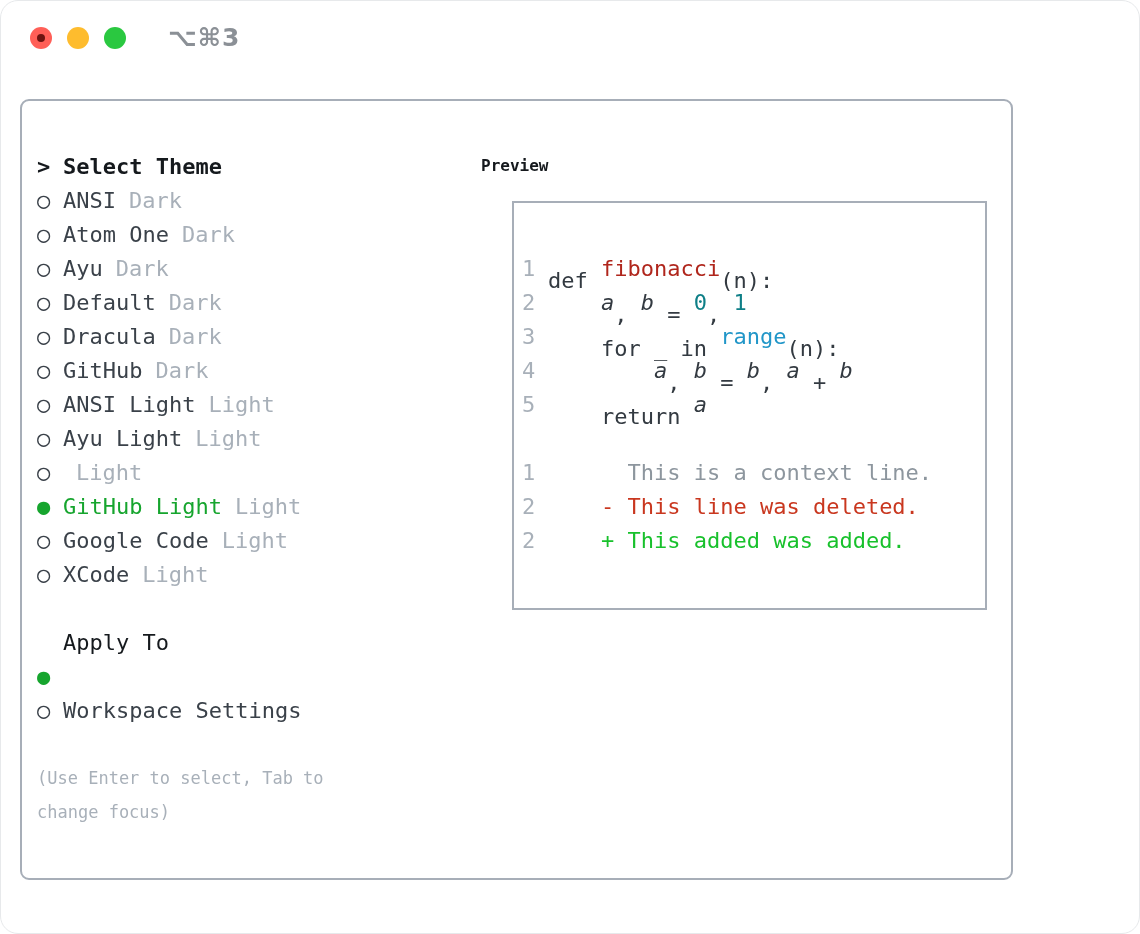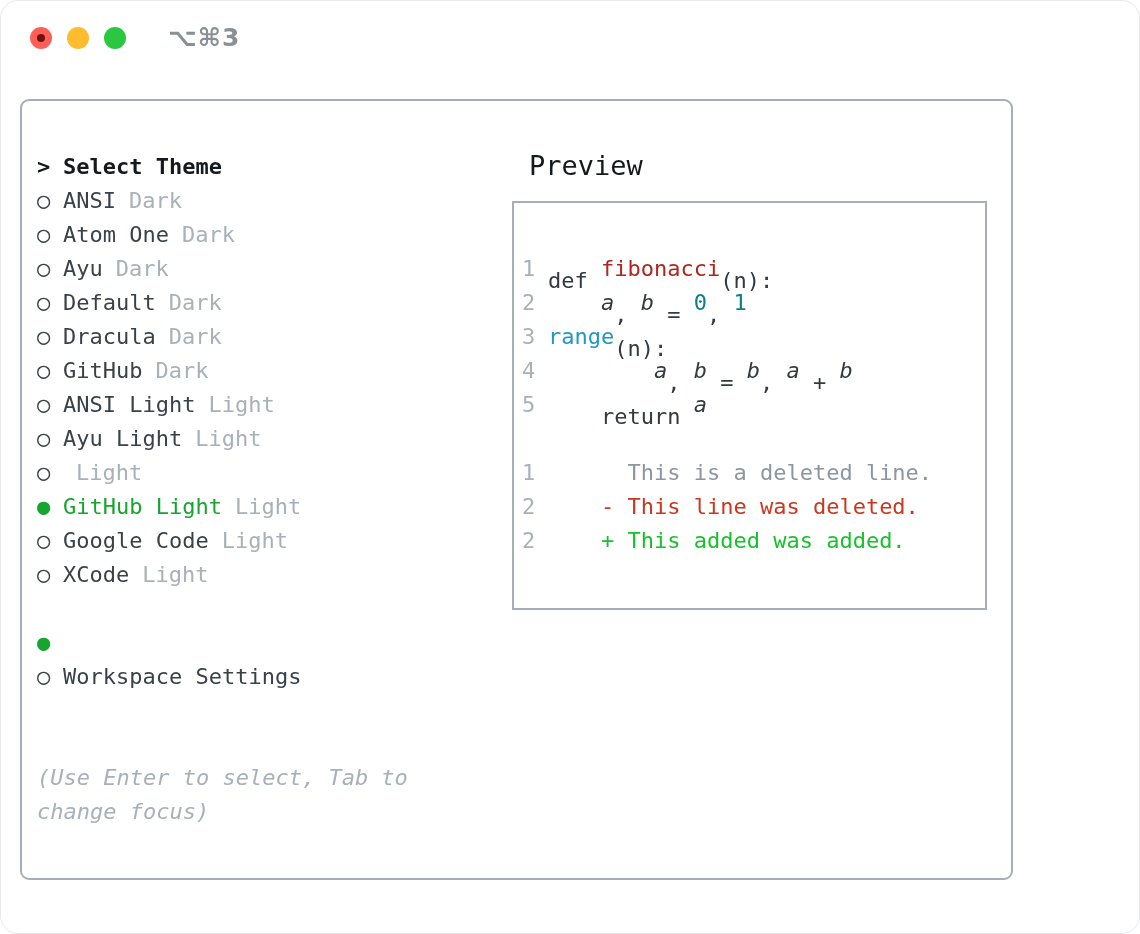--- a/index.html
+++ b/index.html
@@ -40,27 +40,27 @@
   #theme-list { top:148px; }
   #apply-list { top:624px; }
   .row { height:34px; display:flex; align-items:center; font-size:22px; color:var(--text); }
   .row .marker { width:26px; flex:0 0 26px; font-size:22px; color:var(--text); }
   .row .label  { white-space:pre; }
   .row .variant { margin-left:13px; color:var(--muted); white-space:pre; }
   .row.header .marker, .row.header .label { font-weight:bold; color:var(--ink); }
   .row.subheader .label { color:var(--ink); }
   .row.selected .marker, .row.selected .label { color:var(--green); }
   .hint {
-    position:absolute; left:36px; top:760px; font-size:22px; color:var(--muted);font-style:italic;
+    position:absolute; left:36px; top:760px; font-size:17px; color:var(--muted);
   }
   .hint div { height:34px; line-height:34px; white-space:pre; }
   
   .preview-title {
-    position:absolute; left:528px; top:148px; height:34px; line-height:34px;
-    font-size:27px; font-weight:normal; color:var(--ink);
+    position:absolute; left:480px; top:148px; height:34px; line-height:34px;
+    font-size:16px; font-weight:bold; color:var(--ink);
   }
   .preview-box {
     position:absolute; left:511px; top:200px; width:475px; height:409px;
     border:2px solid var(--border); background:#fff;
   }
   .code { padding:48px 0 0 8px; }
   .code-line { height:34px; display:flex; align-items:center;
                font-size:22px; white-space:pre; }
   .code-line .lnum { width:26px; flex:0 0 26px; color:var(--muted); }
   .tok-code    { color:var(--code);margin-top:24px; }
@@ -147,20 +147,24 @@
         <span class="variant">Light</span>
       </div>
       <div class="row">
         <span class="marker">○</span>
         <span class="label">XCode</span>
         <span class="variant">Light</span>
       </div>
     </div>
 
   <div class="list" id="apply-list">
+    <div class="row subheader">
+      <span class="marker"></span>
+      <span class="label">Apply To</span>
+    </div>
 
   <div class="row selected">
         <span class="marker">●</span>
       </div>
       <div class="row">
         <span class="marker">○</span>
         <span class="label">Workspace Settings</span>
       </div>
     </div>
 
@@ -168,23 +172,23 @@
     <div>(Use Enter to select, Tab to</div>
     <div>change focus)</div>
   </div>
 
   <div class="preview-title">Preview</div>
 
   <div class="preview-box">
     <div class="code" id="code">
         <div class="code-line"><span class="lnum">1</span><span class="tok-code">def </span><span class="tok-func">fibonacci</span><span class="tok-code">(n):</span></div>
         <div class="code-line"><span class="lnum">2</span><span class="tok-code">    </span><span class="tok-var">a</span><span class="tok-code">, </span><span class="tok-var">b</span><span class="tok-code"> = </span><span class="tok-num">0</span><span class="tok-code">, </span><span class="tok-num">1</span></div>
-        <div class="code-line"><span class="lnum">3</span><span class="tok-builtin">range</span><span class="tok-code">(n):</span></div>
+        <div class="code-line"><span class="lnum">3</span><span class="tok-code">    for _ in </span><span class="tok-builtin">range</span><span class="tok-code">(n):</span></div>
         <div class="code-line"><span class="lnum">4</span><span class="tok-code">        </span><span class="tok-var">a</span><span class="tok-code">, </span><span class="tok-var">b</span><span class="tok-code"> = </span><span class="tok-var">b</span><span class="tok-code">, </span><span class="tok-var">a</span><span class="tok-code"> + </span><span class="tok-var">b</span></div>
         <div class="code-line"><span class="lnum">5</span><span class="tok-code">    return </span><span class="tok-var">a</span></div>
         <div class="code-line"><span class="lnum"></span></div>
-        <div class="code-line"><span class="lnum">1</span><span class="tok-context">      This is a deleted line.</span></div>
+        <div class="code-line"><span class="lnum">1</span><span class="tok-context">      This is a context line.</span></div>
         <div class="code-line"><span class="lnum">2</span><span class="tok-deleted">    - This line was deleted.</span></div>
         <div class="code-line"><span class="lnum">2</span><span class="tok-added">    + This added was added.</span></div>
       </div>
   </div>
 
 </div>
 
 </body></html>

